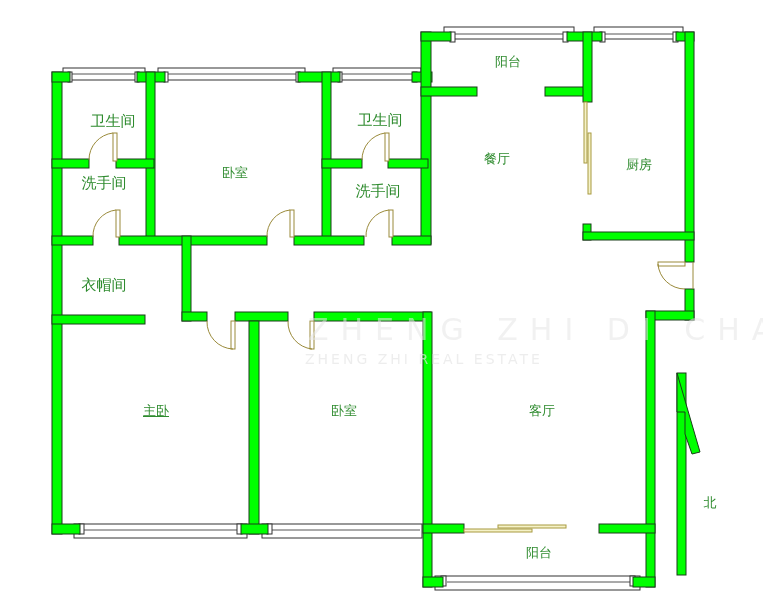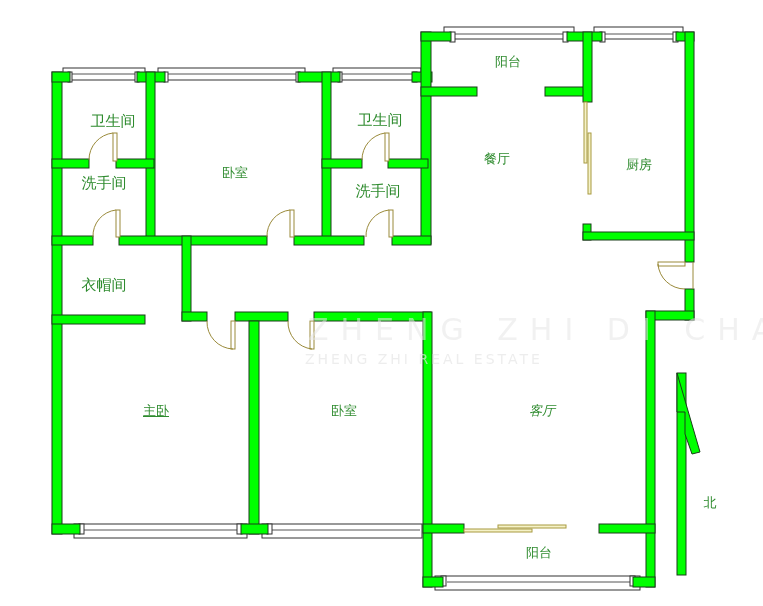--- a/index.html
+++ b/index.html
@@ -212,18 +212,18 @@
 <div class="label lbl-sm" style="left:104px; top:183px;">洗手间</div>
 <div class="label lbl-lg" style="left:235px; top:173px;">卧室</div>
 <div class="label lbl-sm" style="left:380px; top:120px;">卫生间</div>
 <div class="label lbl-sm" style="left:378px; top:191px;">洗手间</div>
 <div class="label lbl-lg" style="left:508px; top:62px;">阳台</div>
 <div class="label lbl-lg" style="left:497px; top:159px;">餐厅</div>
 <div class="label lbl-lg" style="left:639px; top:130px;margin-top:35px;">厨房</div>
 <div class="label lbl-sm" style="left:104px; top:285px;">衣帽间</div>
 <div class="label lbl-lg" style="left:156px; top:411px;text-decoration:underline;">主卧</div>
 <div class="label lbl-lg" style="left:344px; top:411px;">卧室</div>
-<div class="label lbl-lg" style="left:542px; top:411px;font-style:italic;">客厅</div>
+<div class="label lbl-lg" style="left:542px; top:411px;">客厅</div>
 <div class="label lbl-lg" style="left:539px; top:553px;">阳台</div>
 <div class="label lbl-lg" style="left:710px; top:503px;">北</div>
 
 <div class="watermark wm-main">ZHENG ZHI DI CHAN</div>
 <div class="watermark wm-sub">ZHENG ZHI REAL ESTATE</div>
 
 </body></html>

